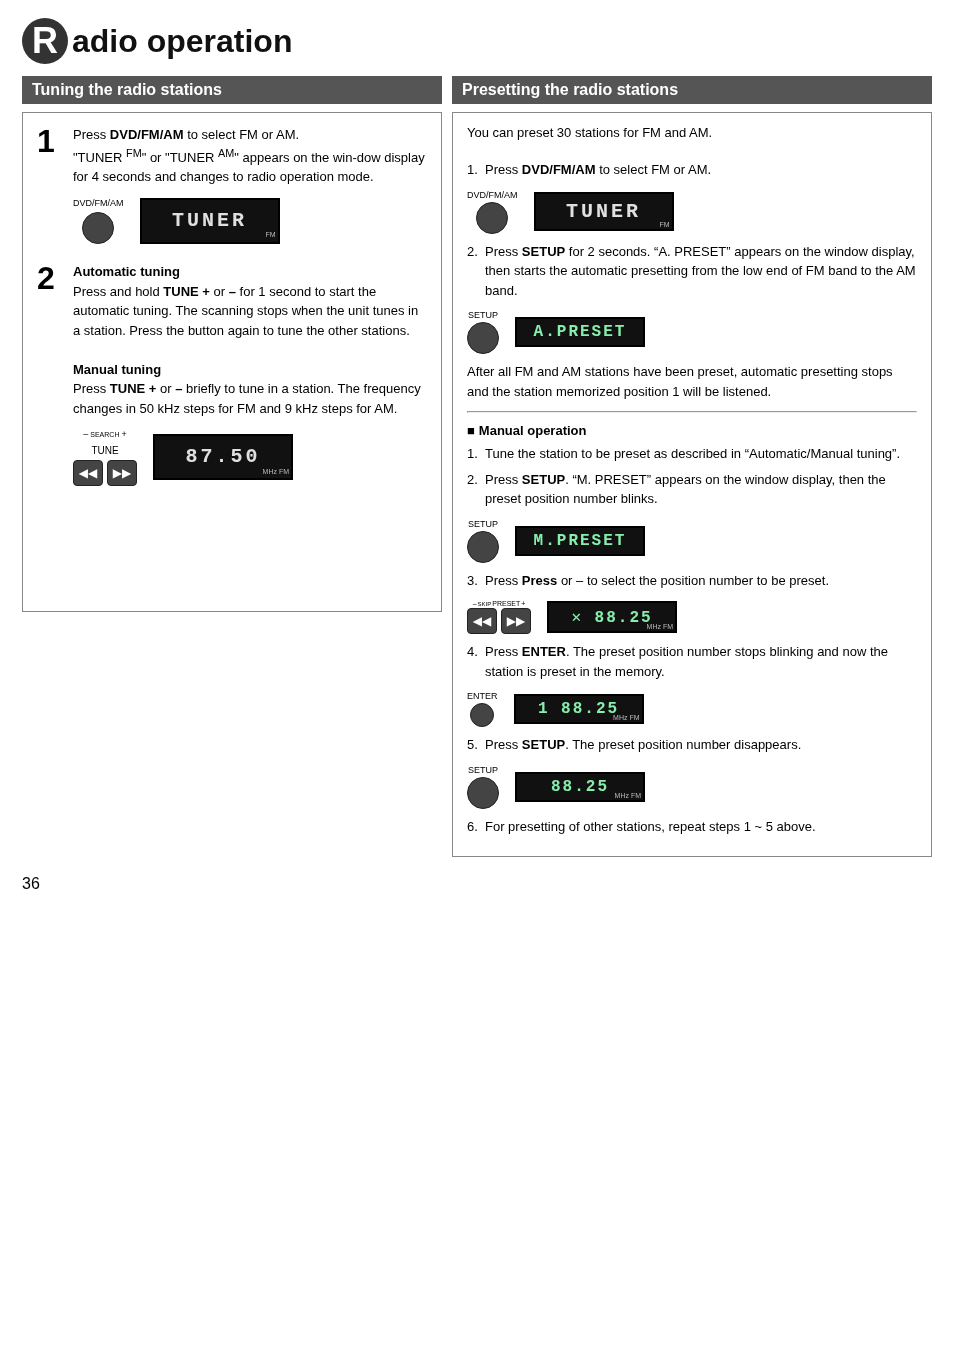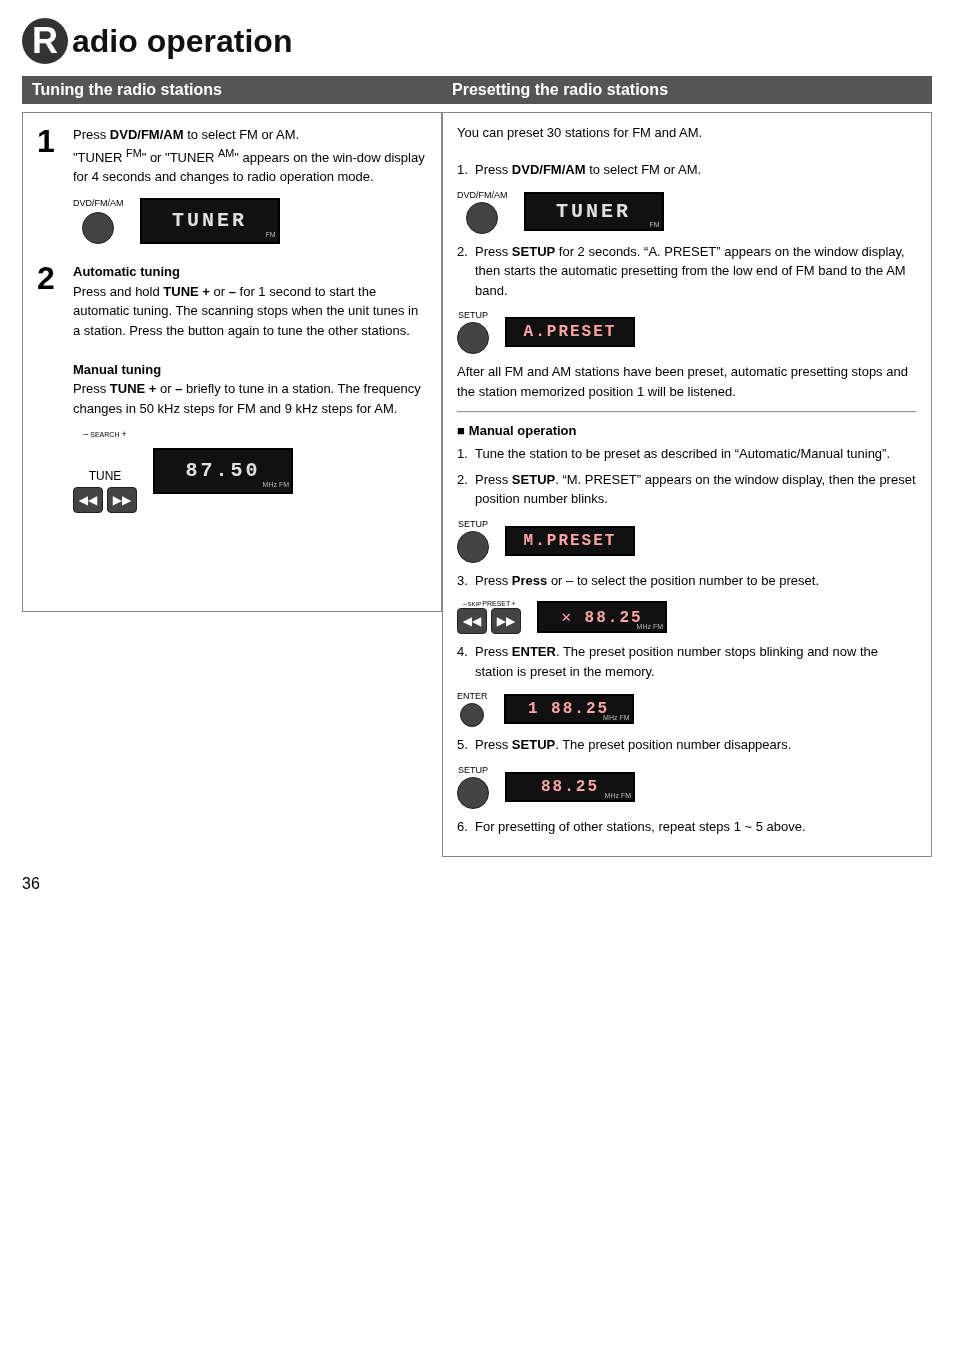--- a/index.html
+++ b/index.html
@@ -35,20 +35,21 @@
     }
     .page-title-text {
       font-size: 32px;
       font-weight: bold;
       color: #111;
     }
 
     
     .two-col {
       display: flex;
+      gap: 10px;
       align-items: flex-start;
     }
     .left-col {
       width: 420px;
       flex-shrink: 0;
     }
     .right-col {
       flex: 1;
     }
 
@@ -134,21 +135,21 @@
       font-size: 20px;
       font-weight: bold;
       padding: 6px 12px;
       letter-spacing: 3px;
       min-width: 140px;
       text-align: center;
       border: 2px solid #000;
     }
     .lcd-display-sm {
       background: #111;
-      color: #fca5a5;
+      color: #86efac;
       font-family: 'Courier New', monospace;
       font-size: 16px;
       font-weight: bold;
       padding: 4px 10px;
       letter-spacing: 2px;
       min-width: 130px;
       text-align: center;
       border: 2px solid #000;
     }
 
@@ -287,21 +288,21 @@
           <div class="bold">Manual tuning</div>
           <span>Press </span><span class="bold">TUNE +</span><span> or </span><span class="bold">–</span><span> briefly to tune in a station. The frequency changes in 50 kHz steps for FM and 9 kHz steps for AM.</span>
 
           <div class="display-row">
             <div class="btn-group">
               <div style="font-size:9px;display:flex;gap:2px;align-items:center;margin-bottom:1px;">
                 <span>–</span>
                 <span style="text-align:center;font-size:7px;">SEARCH</span>
                 <span>+</span>
               </div>
-              <div style="font-size:12px;text-align:right;margin-bottom:2px;margin-top:24px;">TUNE</div>
+              <div style="font-size:10px;text-align:right;margin-bottom:2px;">TUNE</div>
               <div class="tune-btns-row">
                 <div class="arrow-btn">◀◀</div>
                 <div class="arrow-btn">▶▶</div>
               </div>
             </div>
             <div class="lcd-wrapper">
               <div class="lcd-display">
                 <span>87.50</span>
               </div>
               <span class="lcd-sub">MHz FM</span>

